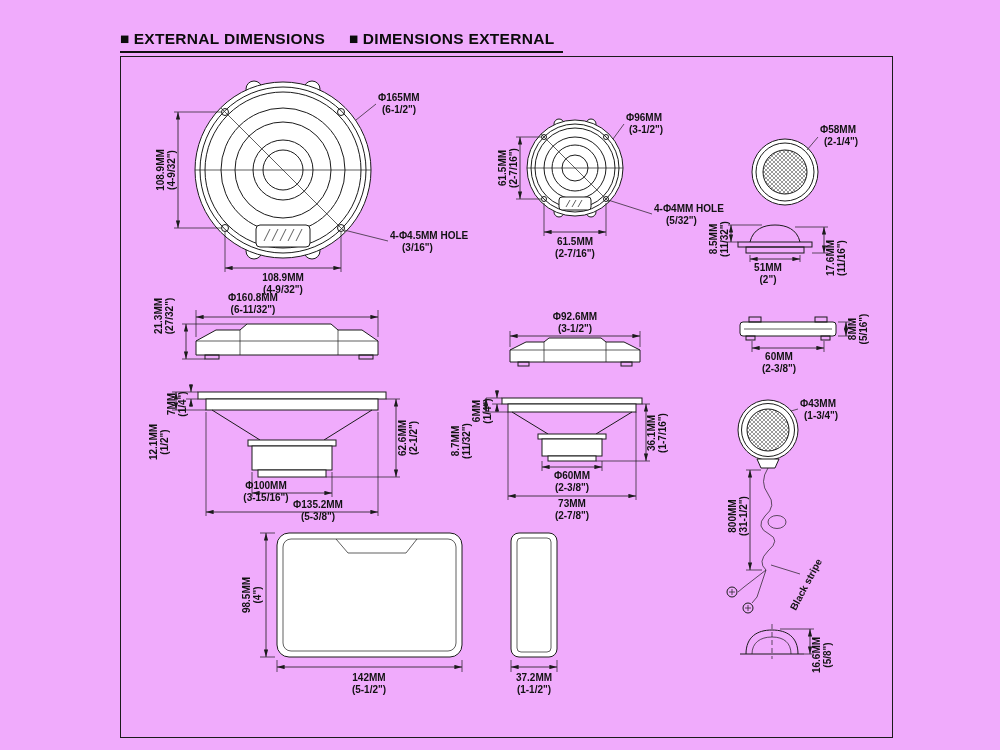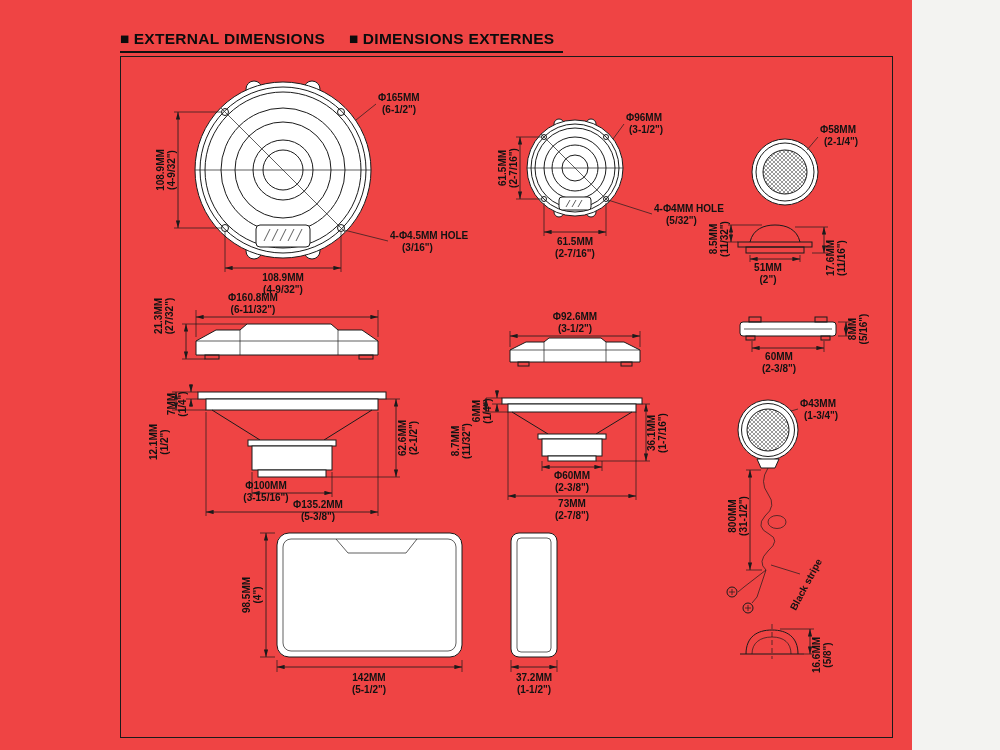--- a/index.html
+++ b/index.html
@@ -1,35 +1,35 @@
 <!DOCTYPE html>
 <html><head>
 <meta charset="utf-8">
 <style>
   html,body{margin:0;padding:0;background:#f3f3f1;}
-  .page{position:relative;width:912px;height:750px;background:#ef4444;font-family:"Liberation Sans",sans-serif;overflow:hidden;}
+  .page{position:relative;width:1000px;height:750px;background:#f0abfc;font-family:"Liberation Sans",sans-serif;overflow:hidden;}
   .header{position:absolute;left:120px;top:30px;display:flex;gap:24px;font-weight:bold;font-size:15.5px;color:#0c0c0c;letter-spacing:.3px;border-bottom:2px solid #111;padding:0 8px 3px 0;}
   .sq{margin-right:4px;}
   svg{position:absolute;left:0;top:0;}
   svg text{font-family:"Liberation Sans",sans-serif;font-size:10px;font-weight:700;fill:#121212;}
   .ol{fill:none;stroke:#1b1b1b;stroke-width:1;}
   .olw{fill:#ffffff;stroke:#1b1b1b;stroke-width:1;}
   .thin{fill:none;stroke:#1b1b1b;stroke-width:.7;}
   .dim{fill:none;stroke:#1b1b1b;stroke-width:.8;}
   .ext{fill:none;stroke:#1b1b1b;stroke-width:.7;}
   .cl{fill:none;stroke:#1b1b1b;stroke-width:.7;stroke-dasharray:5 3;}
 </style>
 </head>
 <body>
 
 <div class="page">
 
   <div class="header">
     <span class="t"><span class="sq">■</span><span>EXTERNAL DIMENSIONS</span></span>
-    <span class="t"><span class="sq">■</span><span>DIMENSIONS EXTERNES</span></span>
+    <span class="t"><span class="sq">■</span><span>DIMENSIONS EXTERNAL</span></span>
   </div>
 
   <svg width="1000" height="750" viewBox="0 0 1000 750">
     <defs>
       <marker id="arr" viewBox="0 0 10 6" refX="9.5" refY="3" markerWidth="10" markerHeight="6" orient="auto-start-reverse">
         <path d="M0,0.3 L9.5,3 L0,5.7 Z" fill="#1b1b1b"></path>
       </marker>
       <pattern id="mesh" width="4" height="4" patternUnits="userSpaceOnUse">
         <path d="M0,0 L4,4 M4,0 L0,4" stroke="#555" stroke-width="0.6" fill="none"></path>
       </pattern>

